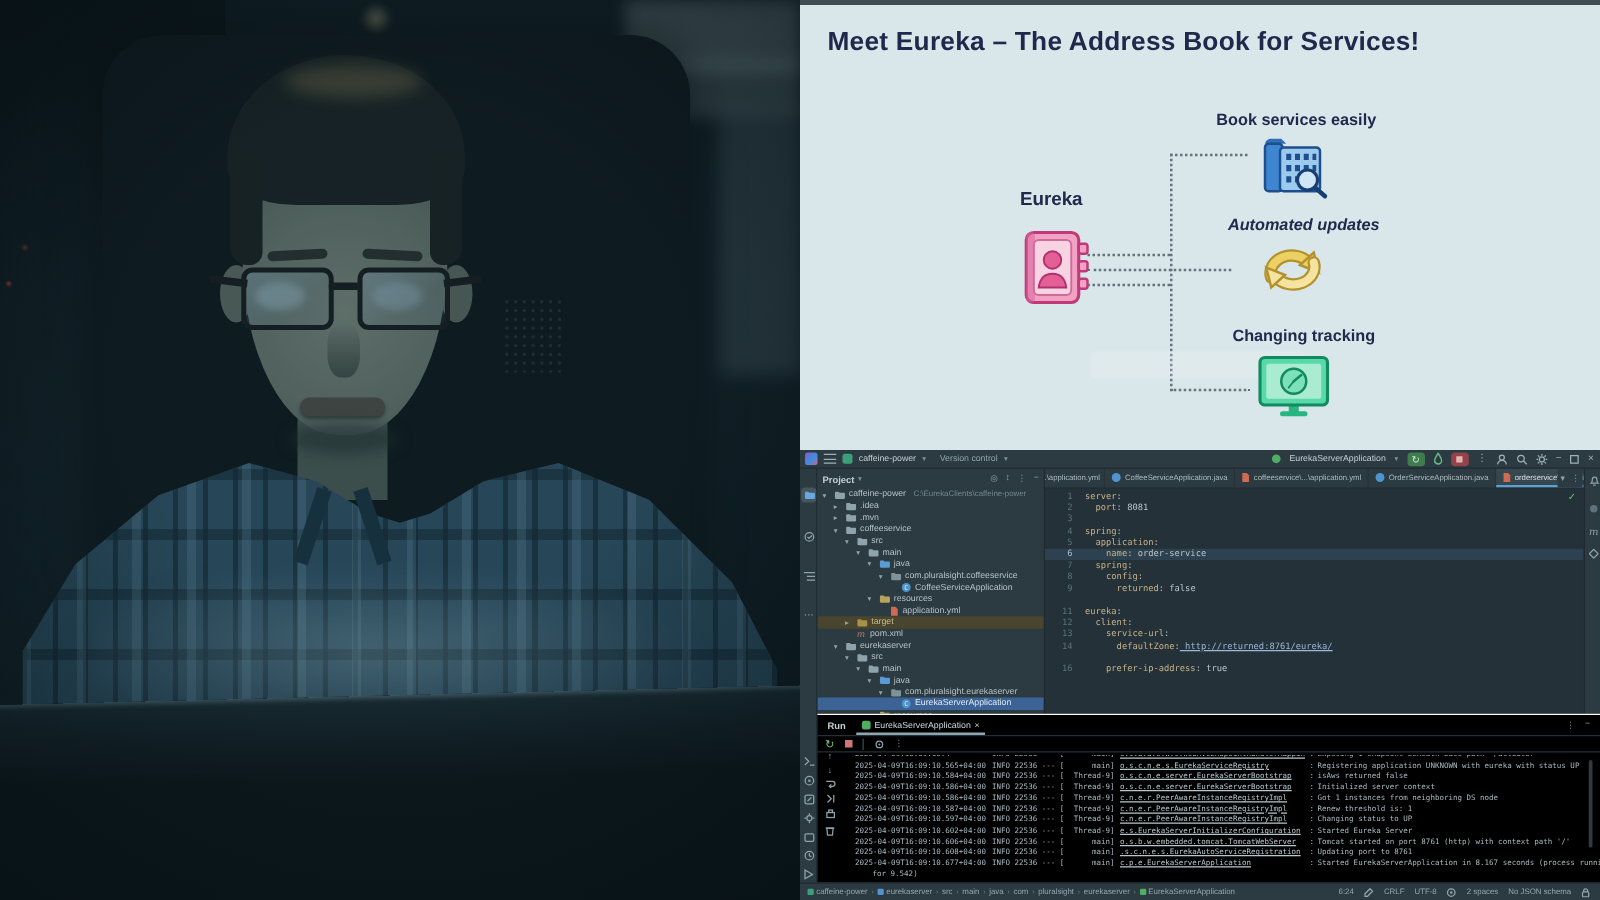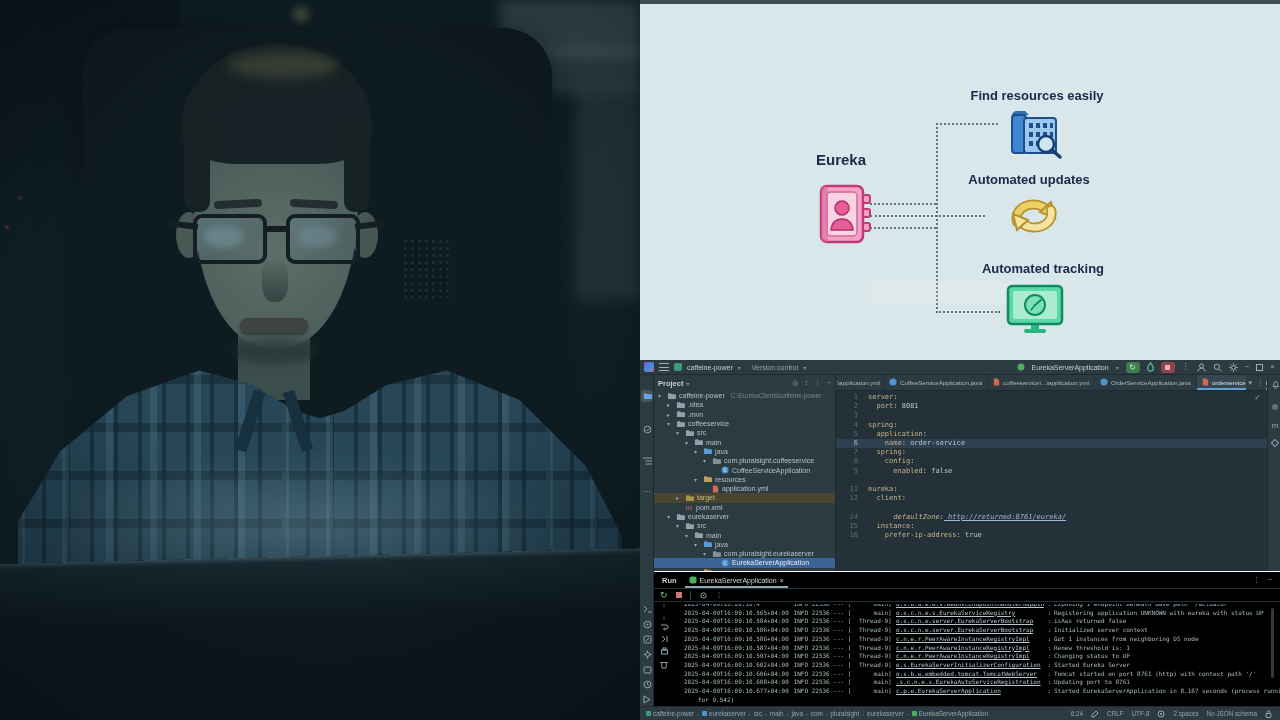--- a/index.html
+++ b/index.html
@@ -181,20 +181,21 @@
     <div class="abs ph-shirt"></div>
     <div class="abs ph-collar-l"></div>
     <div class="abs ph-collar-r"></div>
     <div class="abs ph-glow"></div>
     <div class="abs ph-laptop"></div>
     <div class="abs ph-tint"></div>
   </div>
 
   <div class="abs slide">
     <div class="abs slide-topstrip"></div>
+    <div class="abs slide-title">Meet Eureka – The Address Book for Services!</div>
 
     <div class="abs eureka-label">Eureka</div>
 
     <svg class="abs" style="left:178px;top:183px;" width="54" height="62" viewBox="0 0 54 62">
       <rect x="3" y="3" width="42" height="56" rx="6" fill="#f2a3c3" stroke="#c2397b" stroke-width="2.5"></rect>
       <rect x="45" y="12" width="7" height="8" rx="2" fill="#f2a3c3" stroke="#c2397b" stroke-width="2"></rect>
       <rect x="45" y="26" width="7" height="8" rx="2" fill="#f2a3c3" stroke="#c2397b" stroke-width="2"></rect>
       <rect x="45" y="40" width="7" height="8" rx="2" fill="#f2a3c3" stroke="#c2397b" stroke-width="2"></rect>
       <rect x="9" y="9" width="30" height="44" rx="4" fill="#f8d3e2" stroke="#d06a9c" stroke-width="1.5"></rect>
       <circle cx="24" cy="25" r="7" fill="#e35f96" stroke="#b03070" stroke-width="1.5"></circle>
@@ -204,52 +205,52 @@
 
     <div class="abs dot-h" style="left:230px;top:203px;width:66px;"></div>
     <div class="abs dot-h" style="left:230px;top:215px;width:115px;"></div>
     <div class="abs dot-h" style="left:230px;top:227px;width:66px;"></div>
     <div class="abs dot-v" style="left:296px;top:123px;height:190px;"></div>
     <div class="abs dot-h" style="left:296px;top:123px;width:62px;"></div>
     <div class="abs dot-h" style="left:296px;top:311px;width:64px;"></div>
 
     <div class="abs ghost"></div>
 
-    <div class="abs f-label" style="left:297px;top:88px;">Find resources easily</div>
+    <div class="abs f-label" style="left:297px;top:88px;">Book services easily</div>
     <svg class="abs" style="left:368px;top:106px;" width="58" height="54" viewBox="0 0 58 54">
       <path d="M4 10c0-3 2-5 5-5h8l4 4h-17z" fill="#2f6fb5"></path>
       <rect x="4" y="9" width="14" height="38" rx="3" fill="#3f86d0" stroke="#1d4f8c" stroke-width="2"></rect>
       <rect x="16" y="12" width="32" height="35" rx="3" fill="#9cc9ee" stroke="#1d4f8c" stroke-width="2"></rect>
       <g fill="#1d4f8c">
         <rect x="21" y="17" width="4" height="5"></rect>
           <rect x="28" y="17" width="4" height="5"></rect>
           <rect x="35" y="17" width="4" height="5"></rect>
           <rect x="42" y="17" width="3" height="5"></rect>
         <rect x="21" y="26" width="4" height="5"></rect>
           <rect x="28" y="26" width="4" height="5"></rect>
           <rect x="35" y="26" width="4" height="5"></rect>
           <rect x="42" y="26" width="3" height="5"></rect>
         <rect x="21" y="35" width="4" height="5"></rect>
           <rect x="28" y="35" width="4" height="5"></rect>
       </g>
       <circle cx="38" cy="38" r="8" fill="#cfe6f7" stroke="#173f73" stroke-width="2.5"></circle>
       <line x1="44" y1="44" x2="52" y2="51" stroke="#173f73" stroke-width="3.5" stroke-linecap="round"></line>
     </svg>
 
-    <div class="abs f-label" style="left:289px;top:172px;">Automated updates</div>
+    <div class="abs f-label" style="left:303px;top:172px;font-style:italic;">Automated updates</div>
     <svg class="abs" style="left:363px;top:188px;" width="62" height="56" viewBox="0 0 62 56">
       <path d="M14 34a17 14 0 0 1 30-12" fill="none" stroke="#b3922e" stroke-width="10" stroke-linecap="round"></path>
       <path d="M14 34a17 14 0 0 1 30-12" fill="none" stroke="#edd064" stroke-width="6.5" stroke-linecap="round"></path>
       <path d="M48 14 L52 30 L37 24 Z" fill="#edd064" stroke="#b3922e" stroke-width="2"></path>
       <path d="M48 22a17 14 0 0 1-30 12" fill="none" stroke="#b3922e" stroke-width="10" stroke-linecap="round"></path>
       <path d="M48 22a17 14 0 0 1-30 12" fill="none" stroke="#f5e3a0" stroke-width="6.5" stroke-linecap="round"></path>
       <path d="M14 42 L10 26 L25 32 Z" fill="#f5e3a0" stroke="#b3922e" stroke-width="2"></path>
     </svg>
 
-    <div class="abs f-label" style="left:303px;top:261px;">Automated tracking</div>
+    <div class="abs f-label" style="left:303px;top:261px;">Changing tracking</div>
     <svg class="abs" style="left:366px;top:284px;" width="62" height="52" viewBox="0 0 62 52">
       <rect x="25" y="38" width="8" height="8" fill="#27b581"></rect>
       <rect x="18" y="45" width="22" height="4" rx="2" fill="#27b581"></rect>
       <rect x="2" y="2" width="54" height="38" rx="4" fill="#59d8a8" stroke="#128a5f" stroke-width="2.5"></rect>
       <rect x="7" y="7" width="44" height="28" rx="2" fill="#a9ecd2"></rect>
       <circle cx="29" cy="21" r="10" fill="#7ce0bb" stroke="#128a5f" stroke-width="2"></circle>
       <line x1="29" y1="21" x2="35" y2="16" stroke="#128a5f" stroke-width="2" stroke-linecap="round"></line>
       <line x1="29" y1="21" x2="25" y2="26" stroke="#128a5f" stroke-width="1.5" stroke-linecap="round"></line>
     </svg>
   </div>
@@ -608,25 +609,25 @@
       <div class="edcheck">✓</div>
     <div class="cline" style="top: 2px;"><span class="num">1</span><span class="code"><span class="key">server</span>:<span class="val"></span></span></div>
         <div class="cline" style="top: 11.2px;"><span class="num">2</span><span class="code">  <span class="key">port</span>:<span class="val"> 8081</span></span></div>
         <div class="cline" style="top: 20.4px;"><span class="num">3</span><span class="code"></span></div>
         <div class="cline" style="top: 29.6px;"><span class="num">4</span><span class="code"><span class="key">spring</span>:<span class="val"></span></span></div>
         <div class="cline" style="top: 38.8px;"><span class="num">5</span><span class="code">  <span class="key">application</span>:<span class="val"></span></span></div>
         <div class="hl-line" style="top: 48px;"></div>
         <div class="cline cur" style="top: 48px;"><span class="num">6</span><span class="code">    <span class="key">name</span>:<span class="val"> order-service</span></span></div>
         <div class="cline" style="top: 57.2px;"><span class="num">7</span><span class="code">  <span class="key">spring</span>:<span class="val"></span></span></div>
         <div class="cline" style="top: 66.4px;"><span class="num">8</span><span class="code">    <span class="key">config</span>:<span class="val"></span></span></div>
-        <div class="cline" style="top: 75.6px;"><span class="num">9</span><span class="code">      <span class="key">enabled</span>:<span class="val"> false</span></span></div>
+        <div class="cline" style="top: 75.6px;"><span class="num">9</span><span class="code">      <span class="key">returned</span>:<span class="val"> false</span></span></div>
         <div class="cline" style="top: 94px;"><span class="num">11</span><span class="code"><span class="key">eureka</span>:<span class="val"></span></span></div>
         <div class="cline" style="top: 103.2px;"><span class="num">12</span><span class="code">  <span class="key">client</span>:<span class="val"></span></span></div>
-        <div class="cline" style="top: 121.6px; font-style: italic;"><span class="num">14</span><span class="code">      <span class="key">defaultZone</span>:<span class="lnk"> http://returned:8761/eureka/</span></span></div>
-        <div class="cline" style="top: 130.8px;"><span class="num">15</span><span class="code">  <span class="key">instance</span>:<span class="val"></span></span></div>
+        <div class="cline" style="top: 112.4px;"><span class="num">13</span><span class="code">    <span class="key">service-url</span>:<span class="val"></span></span></div>
+        <div class="cline" style="top: 121.6px;"><span class="num">14</span><span class="code">      <span class="key">defaultZone</span>:<span class="lnk"> http://returned:8761/eureka/</span></span></div>
         <div class="cline" style="top: 140px;"><span class="num">16</span><span class="code">    <span class="key">prefer-ip-address</span>:<span class="val"> true</span></span></div>
       </div>
 
     <div class="abs stripe-r">
       <span class="sicon" style="top:3px">
           <svg width="9" height="9" viewBox="0 0 9 9">
             <path d="M2 6.5c.8-.6.8-2 .9-3a1.8 1.8 0 0 1 3.6 0c.1 1 .1 2.4.9 3z" fill="none" stroke="#8fa3ab"></path>
             <line x1="3.5" y1="8" x2="5.5" y2="8" stroke="#8fa3ab"></line>
           </svg>
         </span>

